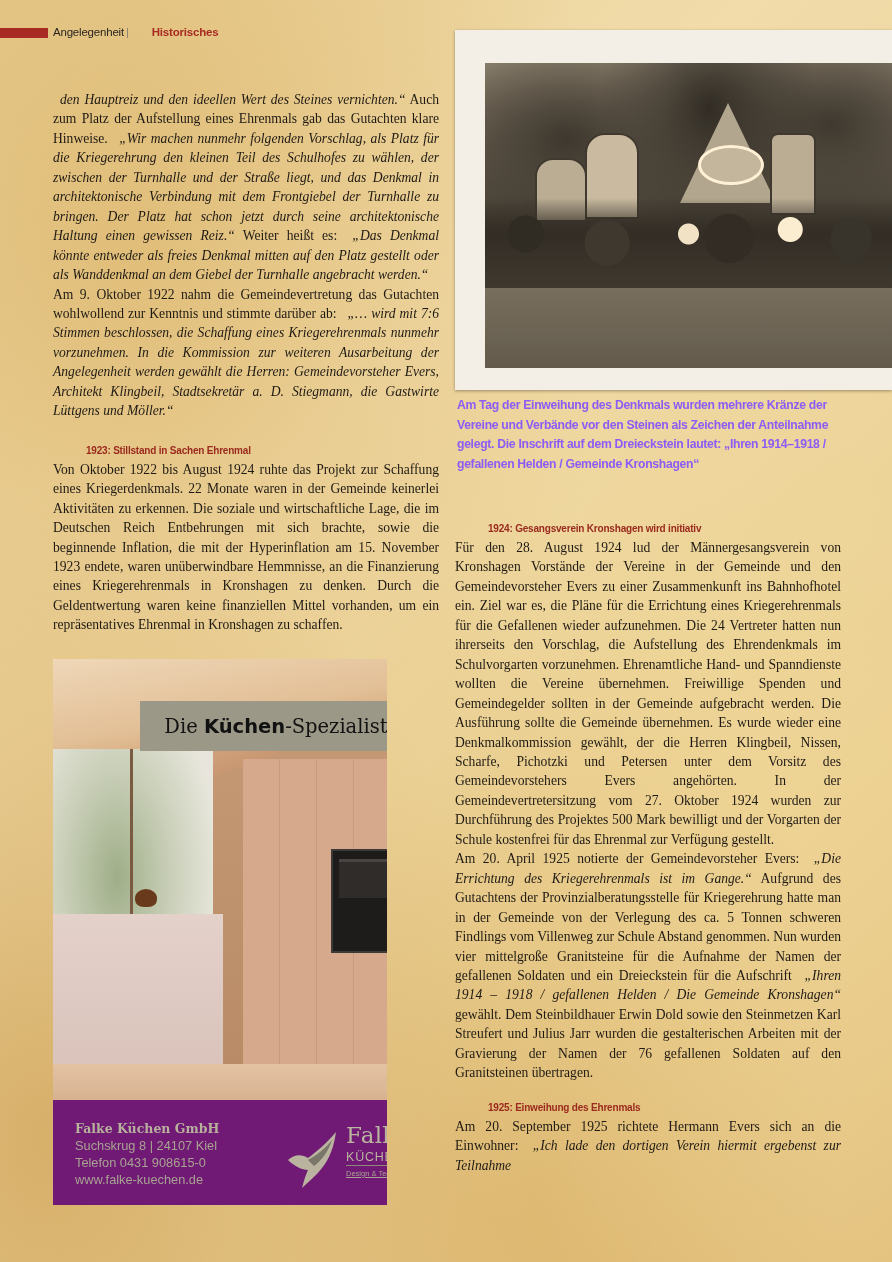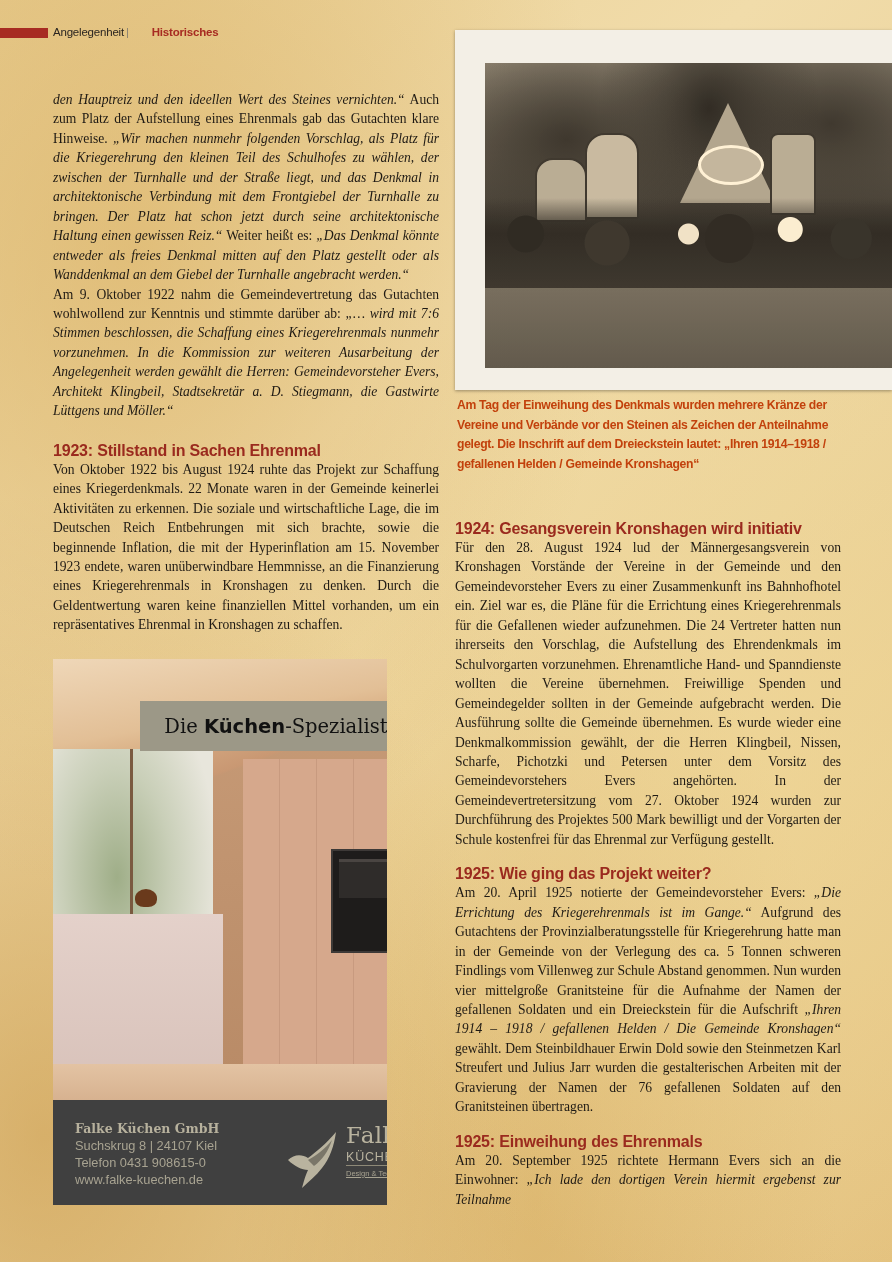--- a/index.html
+++ b/index.html
@@ -16,22 +16,22 @@
   }
   .header-bar { position:absolute; left:0; top:28px; width:48px; height:10px; background:#a72b22; }
   .header { position:absolute; left:53px; top:26px; font-family:"Liberation Sans", "DejaVu Sans", sans-serif; font-size:11.5px; color:#2a2520; letter-spacing:-0.2px; }
   .header .sep { color:#8a8070; margin:0 2px; }
   .header .section { color:#a72b22; font-weight:bold;padding-left:21px; }
 
   .col { position:absolute; font-size:13.6px; line-height:19.45px; text-align:justify; }
   .col-left { left:53px; top:90px; width:386px; }
   .col-right { left:455px; top:519px; width:386px; }
   .col p { margin:0; }
-  .col i { font-style:italic; }
-  .subhead { font-family:"Liberation Sans", "DejaVu Sans", sans-serif; font-weight:bold; color:#9a2a1e; font-size:16px; line-height:19px; margin-top:15px; letter-spacing:-0.2px; }
+  .col i { font-style:italic;margin-left:7px; }
+  .subhead { font-family:"Liberation Sans", "DejaVu Sans", sans-serif; font-weight:bold; color:#9a2a1e; font-size:10px; line-height:19px; margin-top:15px; letter-spacing:-0.2px;margin-left:33px; }
   .subhead.first { margin-top:0; }
 
   .photo-frame { position:absolute; left:455px; top:30px; width:437px; height:360px; background:#f3efe6; box-shadow:0 1px 3px rgba(0,0,0,0.35); }
   .photo { position:absolute; left:30px; top:33px; right:0; bottom:22px; overflow:hidden;
     background:
       radial-gradient(ellipse at 20% 25%, #3a342c 0%, rgba(58,52,44,0) 30%),
       radial-gradient(ellipse at 55% 15%, #2e2923 0%, rgba(46,41,35,0) 35%),
       radial-gradient(ellipse at 85% 20%, #3b352d 0%, rgba(59,53,45,0) 30%),
       linear-gradient(180deg, #7d766b 0%, #5c554b 30%, #3c362f 55%, #4a443b 70%, #6a6358 85%, #57514a 100%);
     filter:sepia(0.35);
@@ -46,21 +46,21 @@
       radial-gradient(circle at 10% 40%, #2c2822 0 18px, transparent 19px),
       radial-gradient(circle at 30% 50%, #3a342c 0 22px, transparent 23px),
       radial-gradient(circle at 50% 40%, #d9d3c6 0 10px, transparent 11px),
       radial-gradient(circle at 60% 45%, #2e2923 0 24px, transparent 25px),
       radial-gradient(circle at 75% 35%, #e2ddd0 0 12px, transparent 13px),
       radial-gradient(circle at 90% 45%, #34302a 0 20px, transparent 21px),
       linear-gradient(180deg, rgba(0,0,0,0) 0%, #2f2a24 40%, #3a342d 100%);
   }
   .ground { position:absolute; left:0; right:0; bottom:0; height:80px; background:linear-gradient(180deg,#6e675c,#5a544a); }
 
-  .caption { position:absolute; left:457px; top:396px; width:386px; font-family:"Liberation Sans", "DejaVu Sans", sans-serif; font-weight:bold; font-size:12.2px; line-height:19.5px; color:#c2410c; letter-spacing:-0.3px; }
+  .caption { position:absolute; left:457px; top:396px; width:386px; font-family:"Liberation Sans", "DejaVu Sans", sans-serif; font-weight:bold; font-size:12.2px; line-height:19.5px; color:#8b5cf6; letter-spacing:-0.3px; }
 
   .ad { position:absolute; left:53px; top:659px; width:334px; height:546px; overflow:hidden; background:#000; }
   .ad-photo { position:absolute; left:0; top:0; width:383px; height:441px;
     background:
       linear-gradient(160deg, #e8c9a6 0%, #d8ae86 20%, #c99873 30%, transparent 30.5%),
       linear-gradient(180deg, #c89c78 0%, #b88a66 100%);
   }
   .ad-ceiling { position:absolute; left:0; top:0; width:383px; height:90px; background:linear-gradient(170deg,#efd7b8 0%,#e2bf96 55%,#c78f62 100%); }
   .ad-window { position:absolute; left:0; top:90px; width:160px; height:320px; background:
       linear-gradient(90deg, transparent 48%, #7a5a40 48%, #7a5a40 50%, transparent 50%),
@@ -68,21 +68,21 @@
   .ad-cabinets { position:absolute; left:190px; top:100px; width:193px; height:320px; background:
       repeating-linear-gradient(90deg, #d6a88c 0 36px, #c89a7f 36px 37px); }
   .ad-oven { position:absolute; left:278px; top:190px; width:62px; height:100px; background:#1e1c1b; border:2px solid #3d3937; }
   .ad-oven::after { content:""; position:absolute; left:6px; top:8px; right:6px; height:36px; background:#2f2c2a; border-top:3px solid #4a4542; }
   .ad-island { position:absolute; left:0; top:255px; width:170px; height:160px; background:linear-gradient(180deg,#e4d1ca 0%, #d9c3bb 100%); }
   .ad-floor { position:absolute; left:0; top:405px; width:383px; height:36px; background:linear-gradient(180deg,#e3c3a3,#d7b290); }
   .ad-pot { position:absolute; left:82px; top:230px; width:22px; height:18px; border-radius:50% 50% 40% 40%; background:#6a3a1c; }
   .ad-banner { position:absolute; left:87px; top:42px; width:296px; height:50px; background:#9c9887; display:flex; align-items:center; justify-content:center; }
   .ad-banner span { font-family:"DejaVu Serif", serif; font-size:19.5px; color:#111; }
   .ad-banner b { font-family:"DejaVu Sans", sans-serif; font-weight:bold; }
-  .ad-footer { position:absolute; left:0; top:441px; width:383px; height:105px; background:#404040; }
+  .ad-footer { position:absolute; left:0; top:441px; width:383px; height:105px; background:#701a75; }
   .ad-company { position:absolute; left:22px; top:21px; font-family:"DejaVu Serif", serif; font-weight:bold; font-size:12.5px; color:#b7b19d; }
   .ad-line { position:absolute; left:22px; font-family:"Liberation Sans", "DejaVu Sans", sans-serif; font-size:12.8px; color:#a8a391; }
   .ad-line.l1 { top:38px; }
   .ad-line.l2 { top:55px; }
   .ad-line.l3 { top:72px; }
   .ad-logo { position:absolute; left:233px; top:20px; width:140px; height:70px; }
   .logo-word { position:absolute; left:60px; top:2px; font-family:"DejaVu Serif", serif; font-size:23px; color:#b9b39f; letter-spacing:0.3px; }
   .logo-sub { position:absolute; left:60px; top:30px; font-family:"Liberation Sans", "DejaVu Sans", sans-serif; font-size:12.5px; color:#b9b39f; letter-spacing:0.8px; border-bottom:1px solid #8e8977; padding-bottom:1px; }
   .logo-tag { position:absolute; left:60px; top:49px; font-family:"Liberation Sans", "DejaVu Sans", sans-serif; font-size:7.5px; color:#a8a391;text-decoration:underline; }
   .logo-bird { position:absolute; left:0; top:10px; width:62px; height:60px; }
@@ -113,21 +113,20 @@
     <div class="stone stone-3"></div>
     <div class="wreaths"></div>
     <div class="ground"></div>
   </div>
 </div>
 <div class="caption">Am Tag der Einweihung des Denkmals wurden mehrere Kränze der Vereine und Verbände vor den Steinen als Zeichen der Anteilnahme gelegt. Die Inschrift auf dem Dreieckstein lautet: „Ihren 1914–1918 / gefallenen Helden / Gemeinde Kronshagen“</div>
 
 <div class="col col-right">
   <div class="subhead first">1924: Gesangsverein Kronshagen wird initiativ</div>
   <p>Für den 28. August 1924 lud der Männergesangsverein von Kronshagen Vorstände der Vereine in der Gemeinde und den Gemeindevorsteher Evers zu einer Zusammenkunft ins Bahnhofhotel ein. Ziel war es, die Pläne für die Errichtung eines Kriegerehrenmals für die Gefallenen wieder aufzunehmen. Die 24 Vertreter hatten nun ihrerseits den Vorschlag, die Aufstellung des Ehrendenkmals im Schulvorgarten vorzunehmen. Ehrenamtliche Hand- und Spanndienste wollten die Vereine übernehmen. Freiwillige Spenden und Gemeindegelder sollten in der Gemeinde aufgebracht werden. Die Ausführung sollte die Gemeinde übernehmen. Es wurde wieder eine Denkmalkommission gewählt, der die Herren Klingbeil, Nissen, Scharfe, Pichotzki und Petersen unter dem Vorsitz des Gemeindevorstehers Evers angehörten. In der Gemeindevertretersitzung vom 27. Oktober 1924 wurden zur Durchführung des Projektes 500 Mark bewilligt und der Vorgarten der Schule kostenfrei für das Ehrenmal zur Verfügung gestellt.</p>
-  <div class="subhead">1925: Wie ging das Projekt weiter?</div>
   <p><span>Am 20. April 1925 notierte der Gemeindevorsteher Evers: </span><i>„Die Errichtung des Kriegerehrenmals ist im Gange.“</i><span> Aufgrund des Gutachtens der Provinzialberatungsstelle für Kriegerehrung hatte man in der Gemeinde von der Verlegung des ca. 5 Tonnen schweren Findlings vom Villenweg zur Schule Abstand genommen. Nun wurden vier mittelgroße Granitsteine für die Aufnahme der Namen der gefallenen Soldaten und ein Dreieckstein für die Aufschrift </span><i>„Ihren 1914 – 1918 / gefallenen Helden / Die Gemeinde Kronshagen“</i><span> gewählt. Dem Steinbildhauer Erwin Dold sowie den Steinmetzen Karl Streufert und Julius Jarr wurden die gestalterischen Arbeiten mit der Gravierung der Namen der 76 gefallenen Soldaten auf den Granitsteinen übertragen.</span></p>
   <div class="subhead">1925: Einweihung des Ehrenmals</div>
   <p><span>Am 20. September 1925 richtete Hermann Evers sich an die Einwohner: </span><i>„Ich lade den dortigen Verein hiermit ergebenst zur Teilnahme</i></p>
 </div>
 
 <div class="ad">
   <div class="ad-photo">
     <div class="ad-ceiling"></div>
     <div class="ad-window"></div>
     <div class="ad-cabinets"></div>

